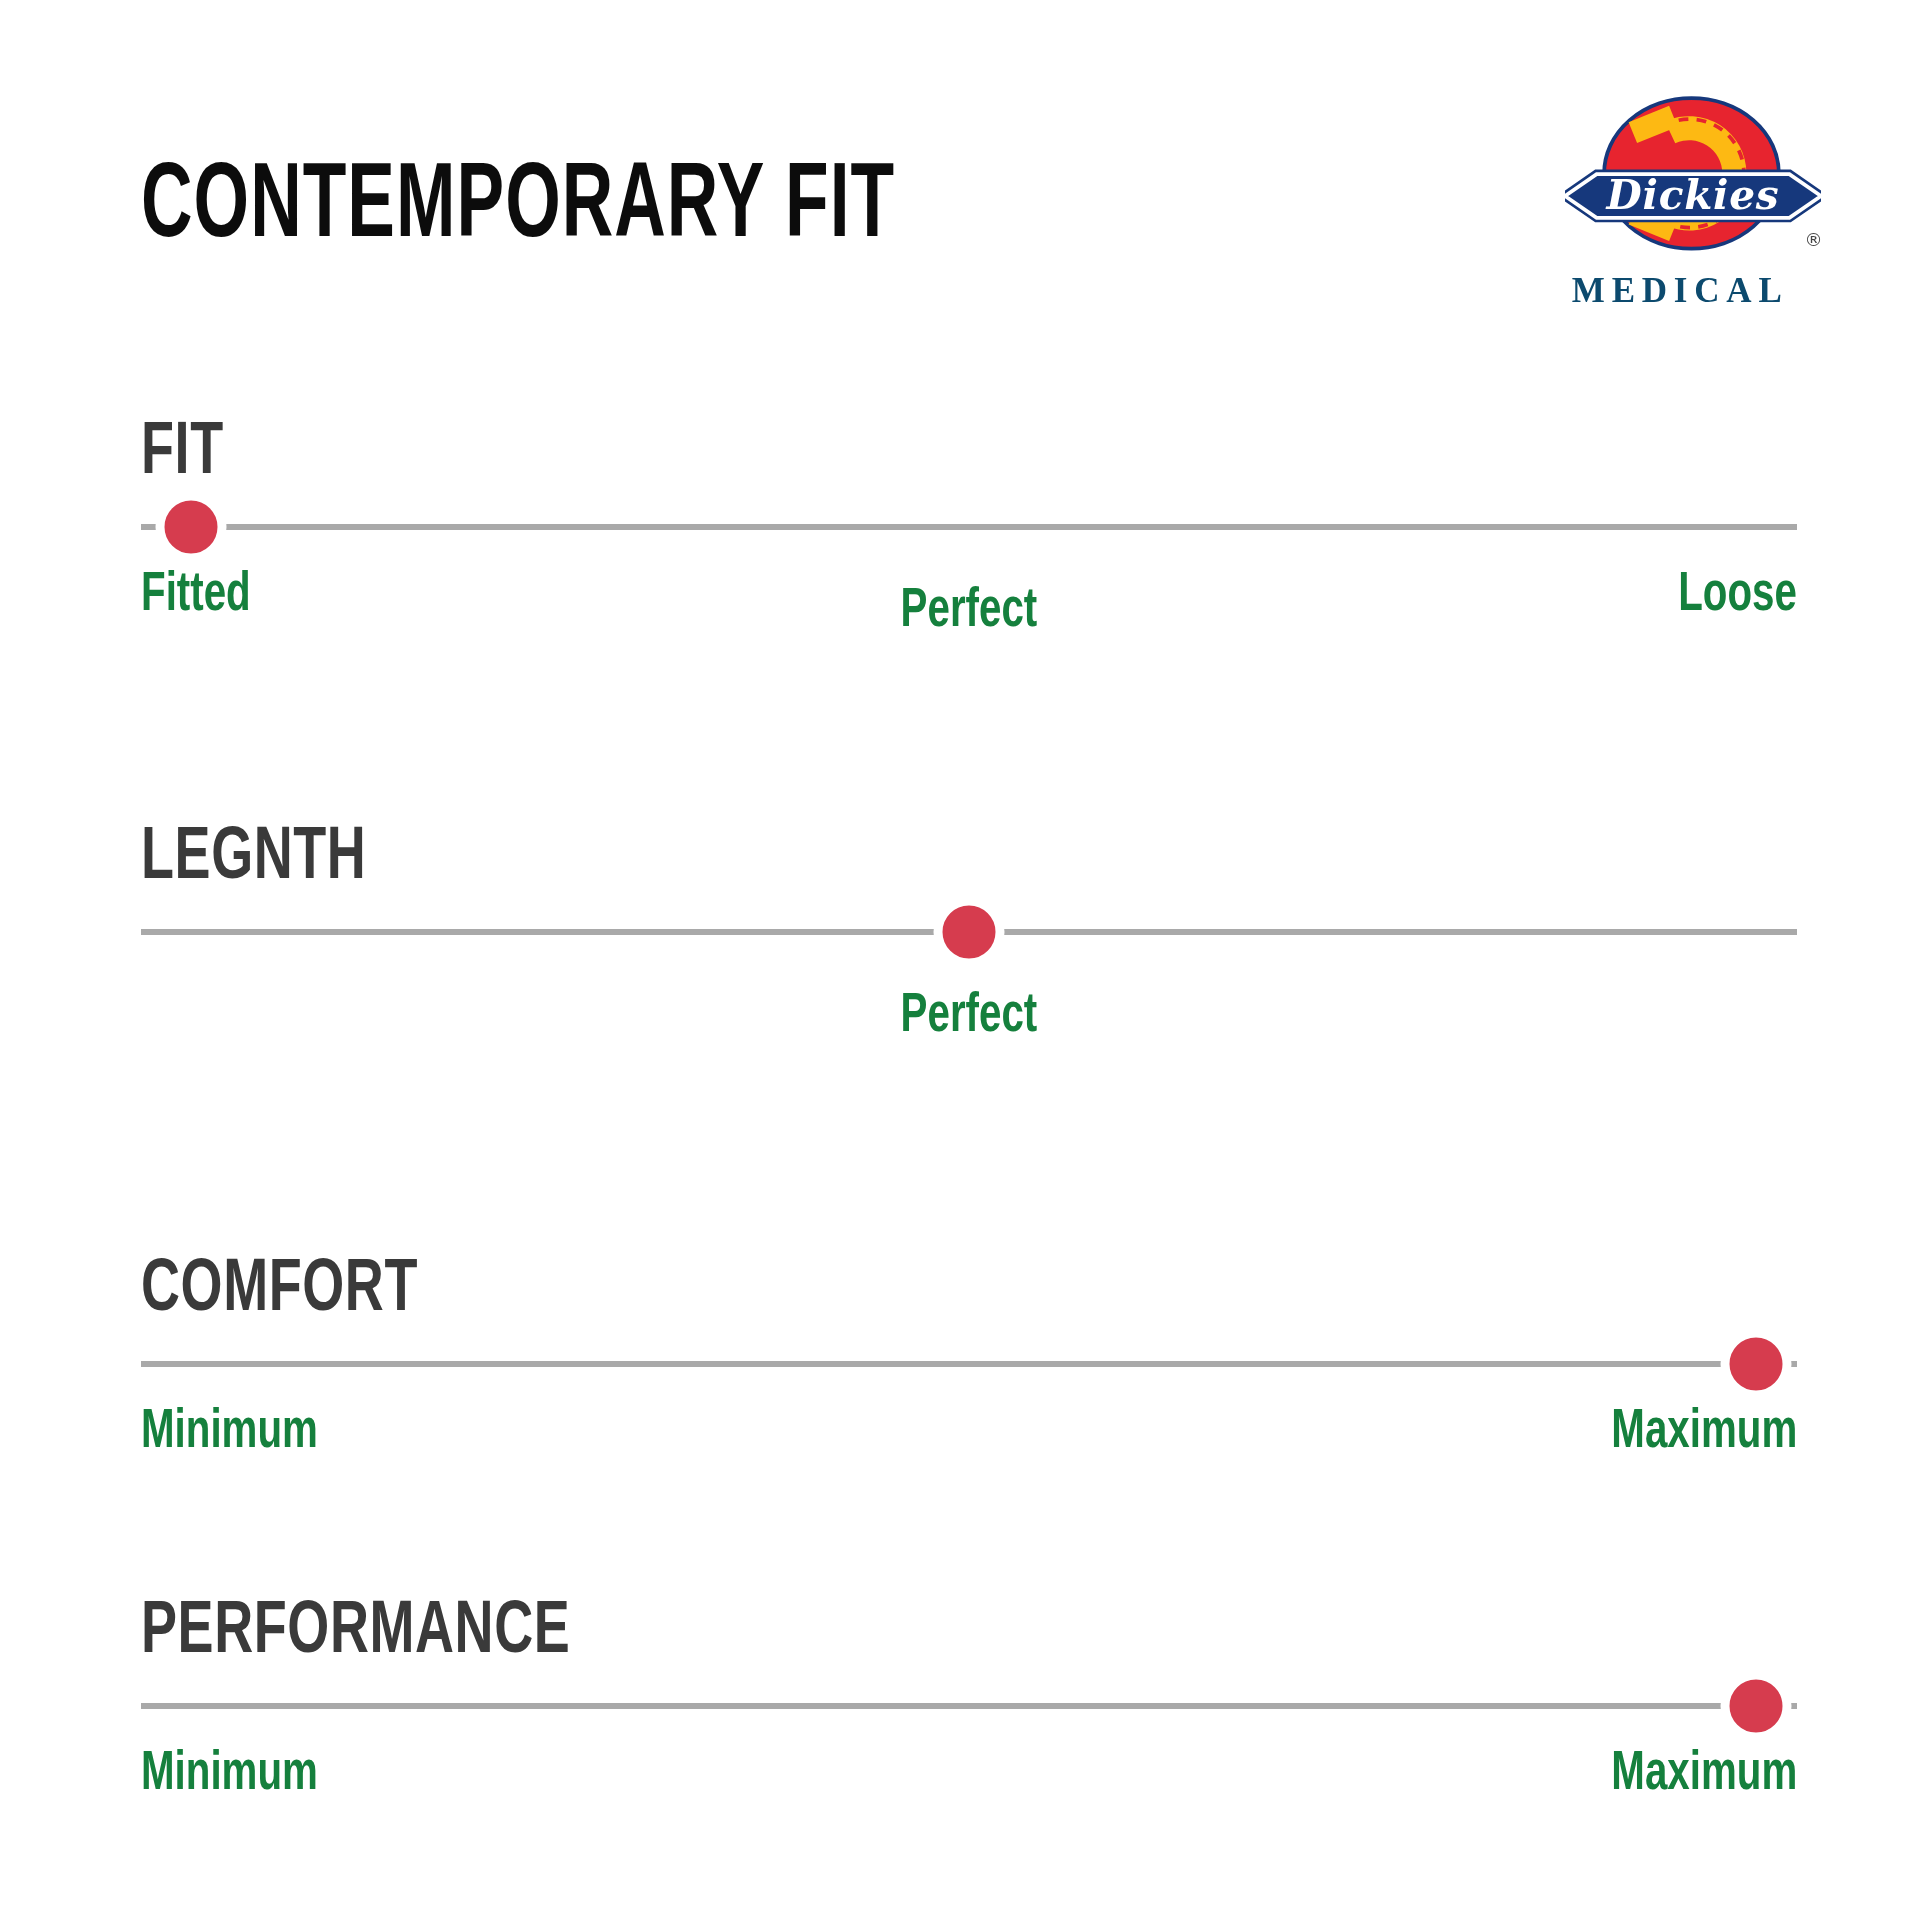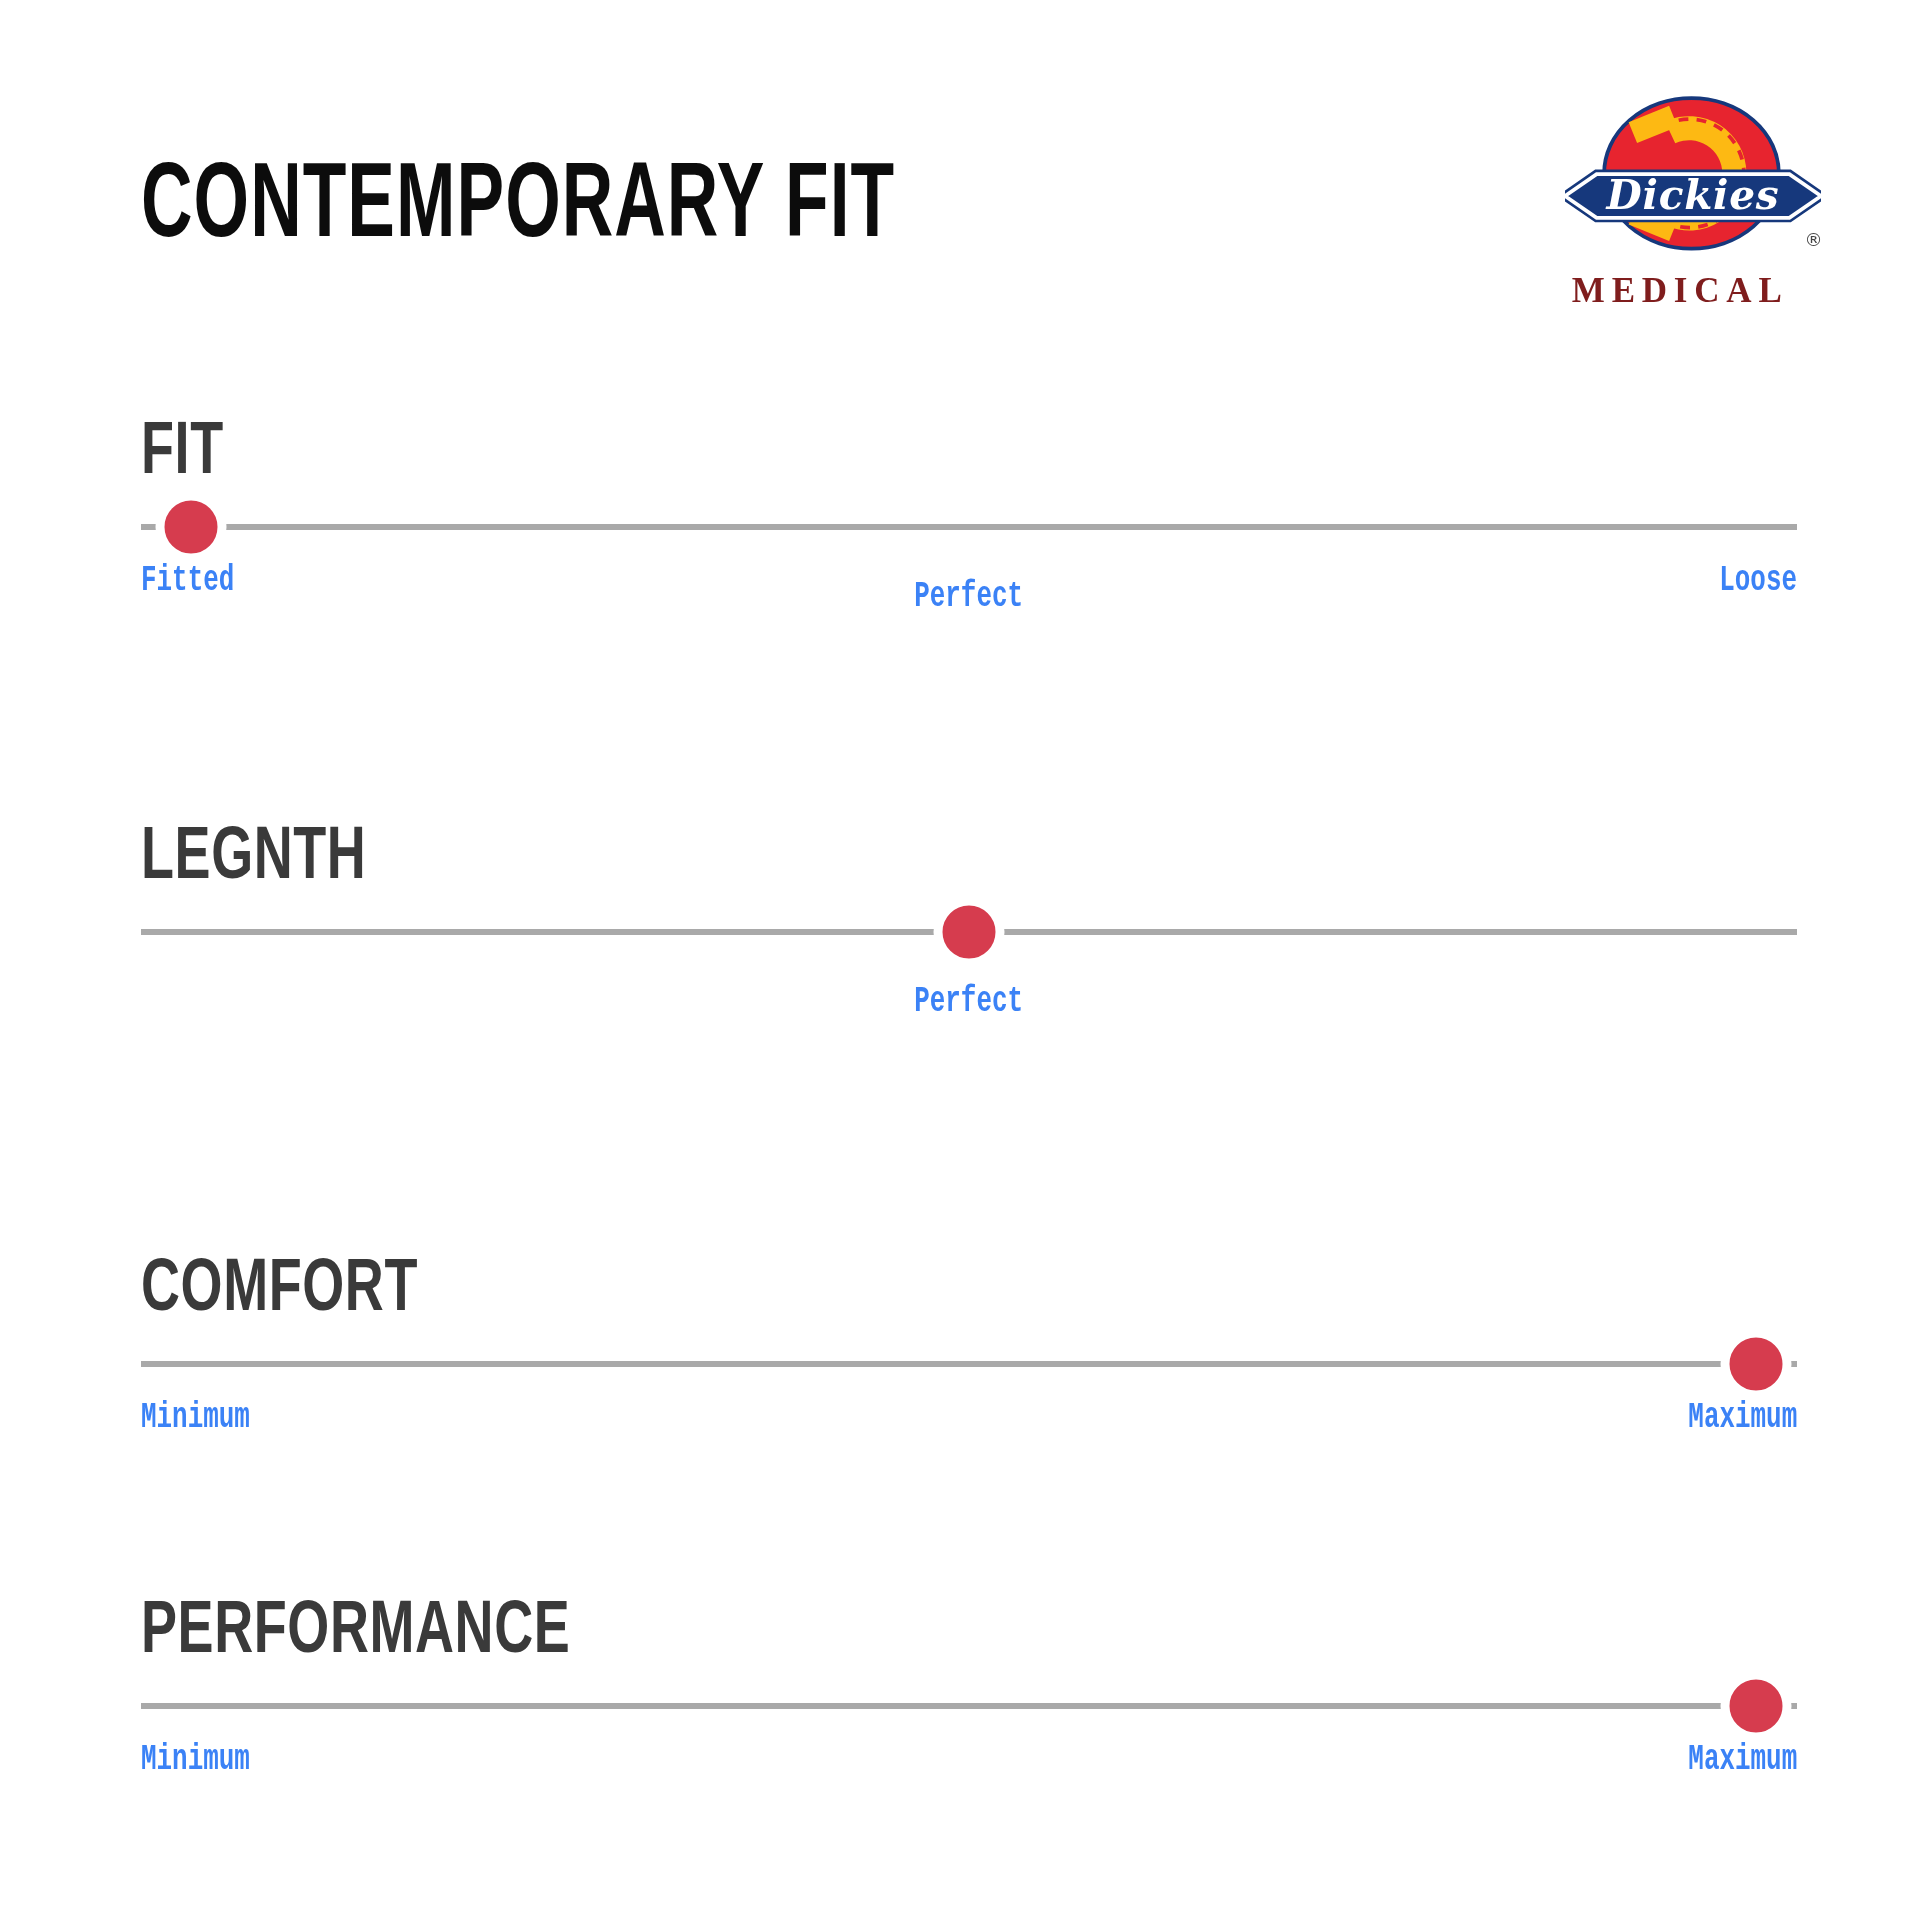--- a/index.html
+++ b/index.html
@@ -13,21 +13,21 @@
     line-height:1;letter-spacing:1.5px;white-space:nowrap;
     transform:scaleX(0.68);transform-origin:left center;
   }
 
   
   .logo-wrap{position:absolute;left:1565px;top:89px;width:256px;text-align:left;}
   .logo-wrap svg{display:block;}
   .logo-division{
     margin-top:4.5px;
     font-family:"Liberation Serif",serif;font-weight:bold;
-    font-size:35px;color:#7f1d1d;letter-spacing:6.8px;
+    font-size:35px;color:#0c4a6e;letter-spacing:6.8px;
     text-indent:6.8px; 
     white-space:nowrap;
   }
 
   
   .row{position:absolute;left:141px;width:1656px;}
   .row-fit{top:410px;}
   .row-length{top:815px;}
   .row-comfort{top:1247px;}
   .row-performance{top:1589px;}
@@ -42,21 +42,21 @@
     position:relative;margin-top:39px;height:6px;background:#a9a9a9;
   }
   .dot{
     position:absolute;top:3px;width:53px;height:53px;border-radius:50%;
     background:#d63c4e;border:9.8px solid #ffffff;
     transform:translate(-50%,-50%);
     box-sizing:content-box;
   }
   .labels{
     margin-top:33px;display:flex;
-    font-size:36px;font-weight:bold;color:#3b82f6;line-height:1;font-family:Liberation Mono, monospace;
+    font-size:56px;font-weight:bold;color:#15803d;line-height:1;
   }
   .labels .cell{flex:1 1 0;white-space:nowrap;}
   .cell.l{text-align:left;}
   .cell.c{text-align:center;margin-top:16px;}
   .cell.r{text-align:right;}
   .cond{display:inline-block;transform:scaleX(0.72);}
   .cell.l .cond{transform-origin:left center;}
   .cell.c .cond{transform-origin:center center;}
   .cell.r .cond{transform-origin:right center;}
 </style>

